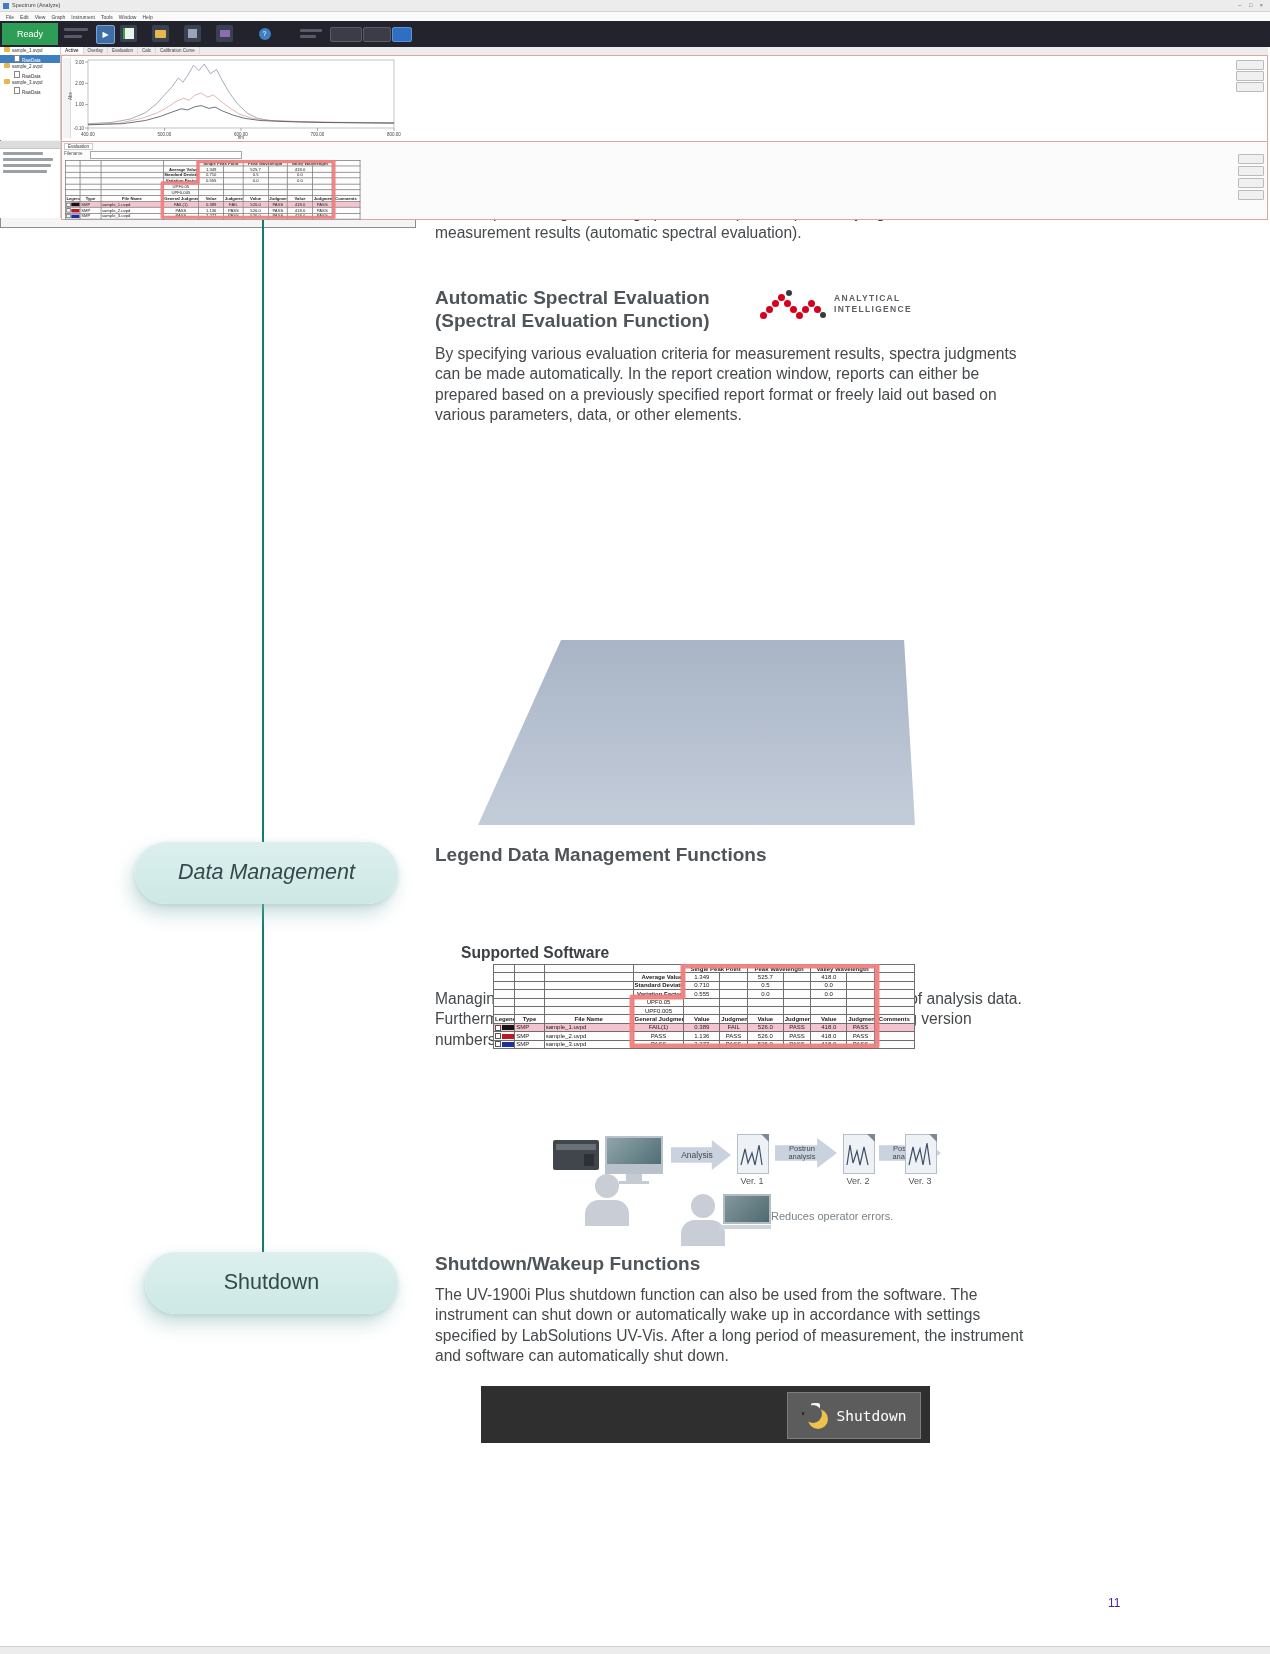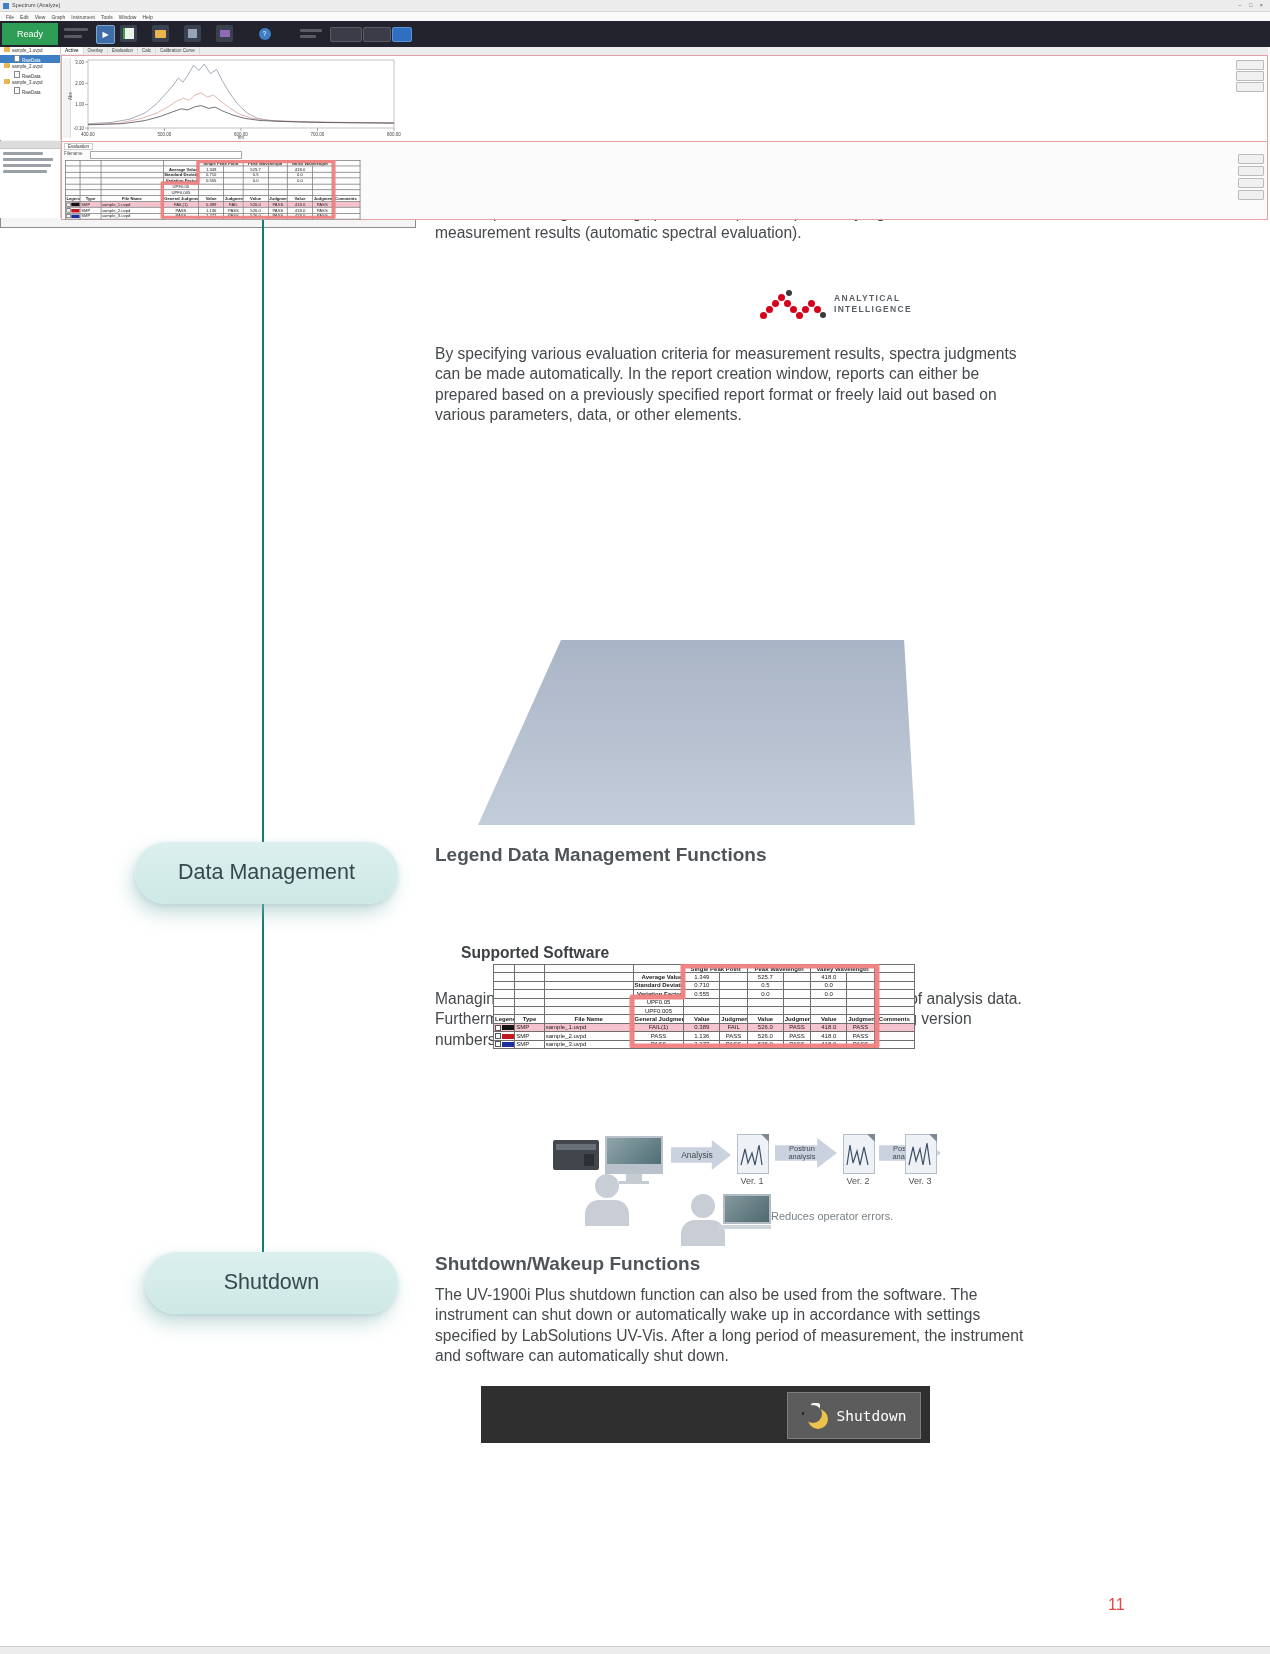--- a/index.html
+++ b/index.html
@@ -104,43 +104,47 @@
   #sdtext{position:absolute;left:14px;top:8px;width:256px;text-align:right;
           font-family:"DejaVu Sans Mono",monospace;font-size:14.5px;color:#f2f2f2;line-height:1.45;}
   #sdbtn{position:absolute;left:306px;top:6px;width:132px;height:45px;background:#5c5c5c;border:1px solid #7d7d7d;
          display:flex;align-items:center;justify-content:center;color:#fff;font-size:14.5px;
          font-family:"DejaVu Sans Mono",monospace;}
   #moon{position:relative;width:26px;height:26px;margin-right:9px;}
   #moon .door{position:absolute;left:9px;top:0;width:9px;height:16px;background:#f5f2ea;border-radius:2px;}
   #moon .slat{position:absolute;left:0;top:9px;width:13px;height:3px;background:#2b2b2b;}
   #moon .c1{position:absolute;left:6px;top:6px;width:20px;height:20px;border-radius:50%;background:#edc24d;}
   #moon .c2{position:absolute;left:2px;top:2px;width:18px;height:18px;border-radius:50%;background:#5c5c5c;}
-  #pagenum{left:1108px;top:1596px;font-size:16px;color:#ef4444;}
+  #pagenum{left:1108px;top:1596px;font-size:12px;color:#4c1d95;}
 </style>
 </head>
 <body>
 
 <div id="page">
 
   <div id="vline" class="abs"></div>
 
   <div class="pill abs" style="left:135px;top:88px;width:263px;height:80px;">
     <span>From Measurement</span>
     <span>to Data Output</span>
   </div>
-  <div class="pill abs" style="left:135px;top:842px;width:263px;height:62px;border-radius:31px;">
+  <div class="pill abs" style="left:135px;top:842px;width:263px;height:62px;border-radius:31px;font-style:italic;">
     <span>Data Management</span>
   </div>
   <div class="pill abs" style="left:145px;top:1252px;width:253px;height:62px;border-radius:31px;">
     <span>Shutdown</span>
   </div>
 
   <div class="h abs" style="left:435px;top:90px;">Improved Productivity of Data Analysis Operations</div>
   <div class="bodytext abs" style="left:435px;top:122px;">Data analysis and data output operations can be performed at the same time as data measurement. Time spent outputting or analyzing data can also be reduced by simultaneously sending data to an Excel® spreadsheet in real time or saving data as text. The software can also automatically perform postprocessing of measured data, such as processing/correcting spectra, and perform pass/fail judgments of measurement results (automatic spectral evaluation).</div>
 
+  <div class="h abs" style="left:435px;top:286px;">
+    <div>Automatic Spectral Evaluation</div>
+    <div>(Spectral Evaluation Function)</div>
+  </div>
 
   <div id="ailogo" class="abs">
     <div id="aidots">
         <span class="aidot" style="left: 0px; top: 24px; background: rgb(214, 0, 28);"></span>
         <span class="aidot" style="left: 6px; top: 18px; background: rgb(214, 0, 28);"></span>
         <span class="aidot" style="left: 12px; top: 12px; background: rgb(214, 0, 28);"></span>
         <span class="aidot" style="left: 18px; top: 6px; background: rgb(214, 0, 28);"></span>
         <span class="aidot" style="left: 24px; top: 12px; background: rgb(214, 0, 28);"></span>
         <span class="aidot" style="left: 30px; top: 18px; background: rgb(214, 0, 28);"></span>
         <span class="aidot" style="left: 36px; top: 24px; background: rgb(214, 0, 28);"></span>

